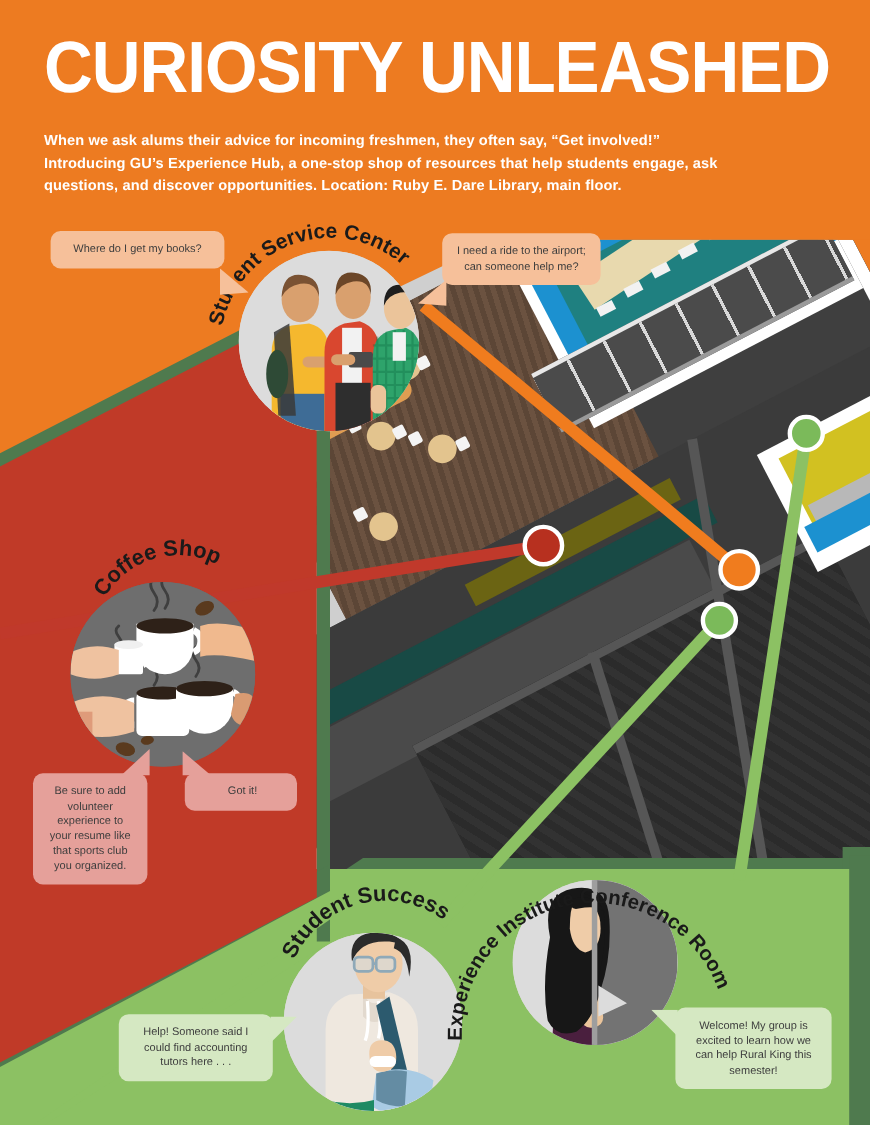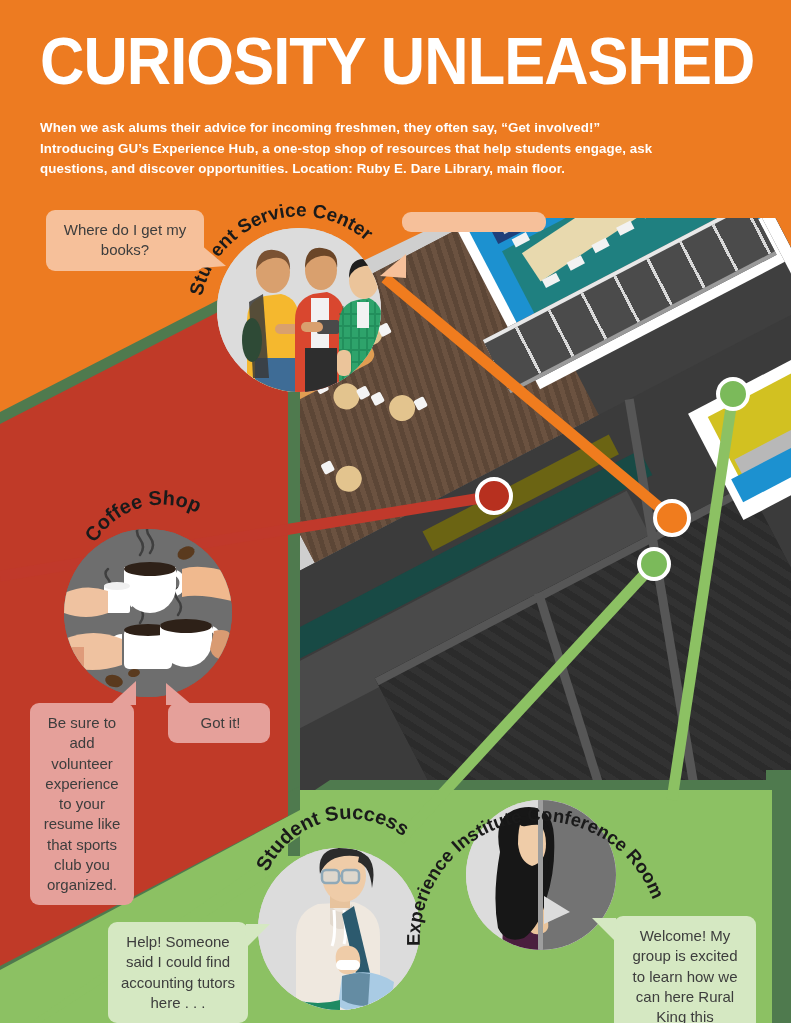--- a/index.html
+++ b/index.html
@@ -210,21 +210,21 @@
     font-family: "Liberation Sans", sans-serif;
     font-weight: 700;
     fill: #1a1a1a;
   }
 
   
   .bubble {
     position: absolute;
     border-radius: 9px;
     padding: 10px 12px;
-    font-size: 15px;
+    font-size: 10px;
     line-height: 1.35;
     color: #3d3d3d;
     text-align: center;
     font-weight: 400;
   }
   .bubble.peach  { background: #F6C09A; }
   .bubble.pink   { background: #E5A09A; }
   .bubble.mint   { background: #D5E8C2; }
 </style>
 </head>
@@ -391,20 +391,21 @@
   </div>
 
   <div class="bubble peach" style="left:46px;top:210px;width:158px;">
     <span>Where do I get my books?</span>
     <svg style="position:absolute;right:-22px;top:34px;" width="26" height="28">
       <polygon points="0,0 26,22 0,24" fill="#F6C09A"></polygon>
     </svg>
   </div>
 
   <div class="bubble peach" style="left:402px;top:212px;width:144px;">
+    <span>I need a ride to the airport; can someone help me?</span>
     <svg style="position:absolute;left:-22px;top:42px;" width="26" height="28">
       <polygon points="26,0 0,22 26,24" fill="#F6C09A"></polygon>
     </svg>
   </div>
 
 
   <div class="node" style="left:64px;top:529px;width:168px;height:168px;">
     <div class="node-circle" style="left:0;top:0;width:168px;height:168px;background:#6E6E6E;">
       <svg width="168" height="168" viewBox="0 0 168 168">
         <rect width="168" height="168" fill="#6E6E6E"></rect>
@@ -552,19 +553,19 @@
       <svg width="270" height="260">
         <defs>
             <path id="arcEICR" d="M 6,196 A 120,120 0 0 1 246,186" fill="none"></path>
           </defs>
         <text font-size="18.5"><textPath href="#arcEICR" startOffset="0%">Experience Institute Conference Room</textPath></text>
       </svg>
     </div>
   </div>
 
   <div class="bubble mint" style="left:614px;top:916px;width:142px;">
-    <span>Welcome! My group is excited to learn how we can here Rural King this semester!</span>
+    <span>Welcome! My group is excited to learn how we can help Rural King this semester!</span>
     <svg style="position:absolute;left:-22px;top:2px;" width="26" height="28">
       <polygon points="26,26 0,0 24,0" fill="#D5E8C2"></polygon>
     </svg>
   </div>
 
 </div>
 
 </body></html>

